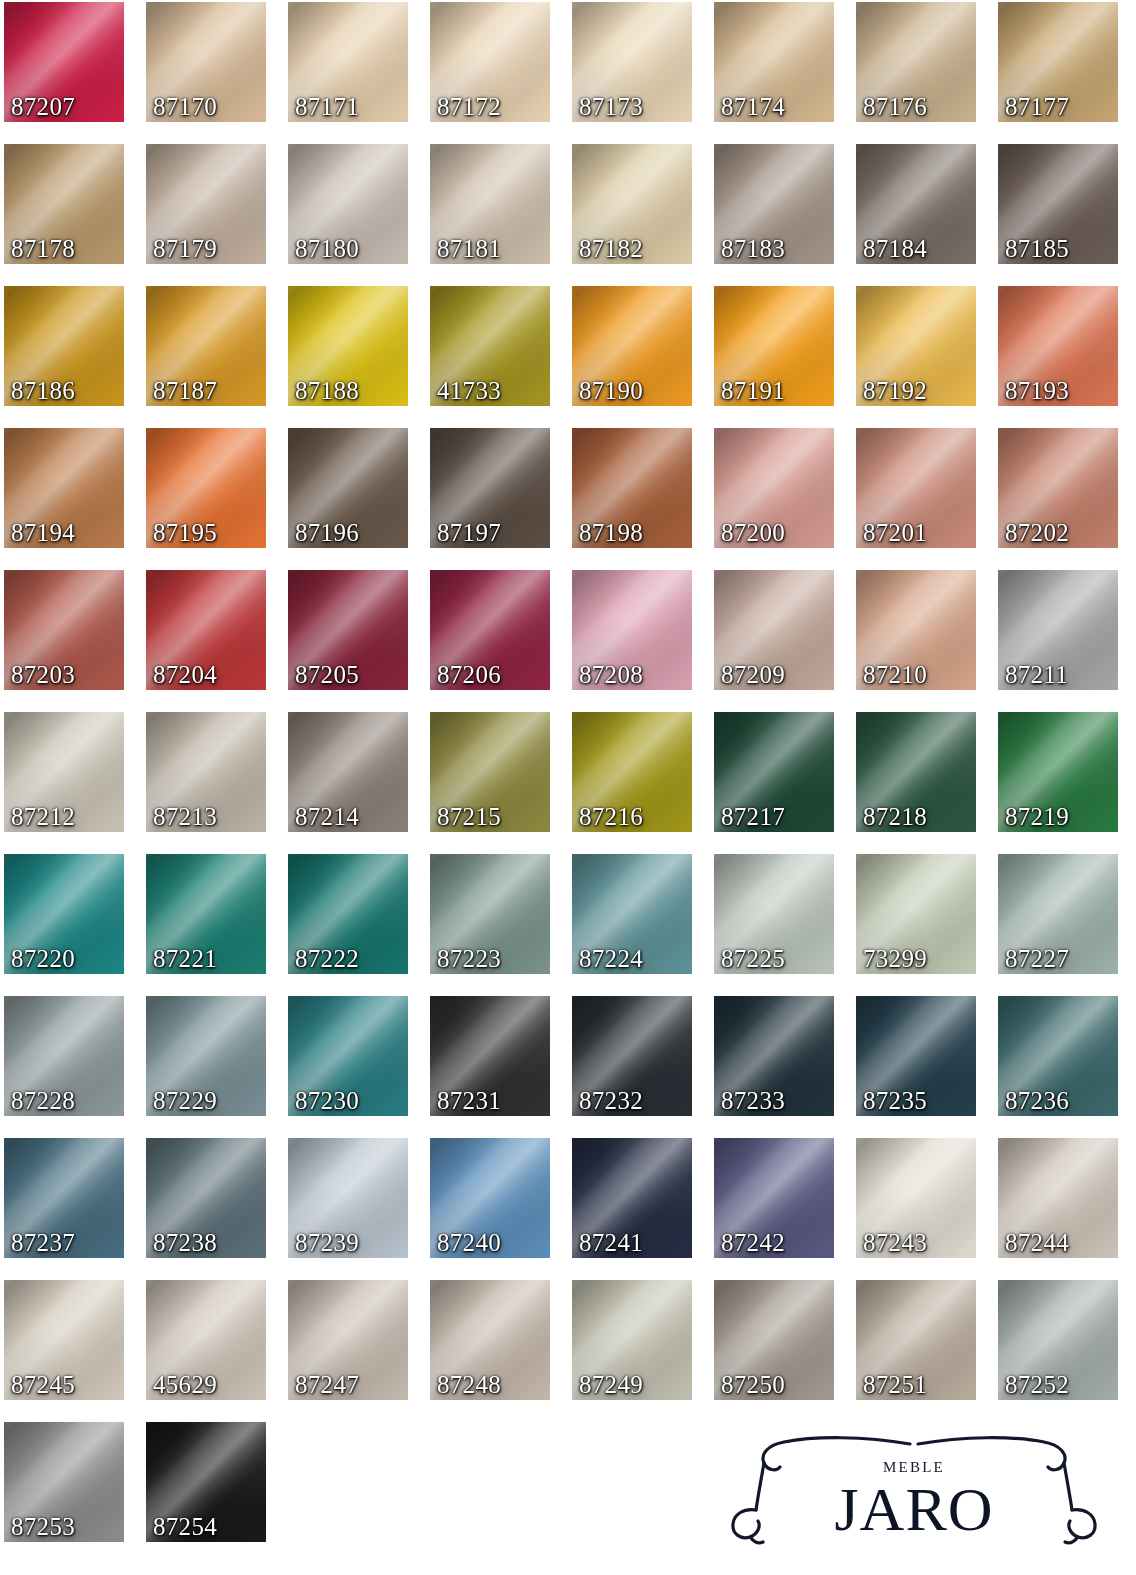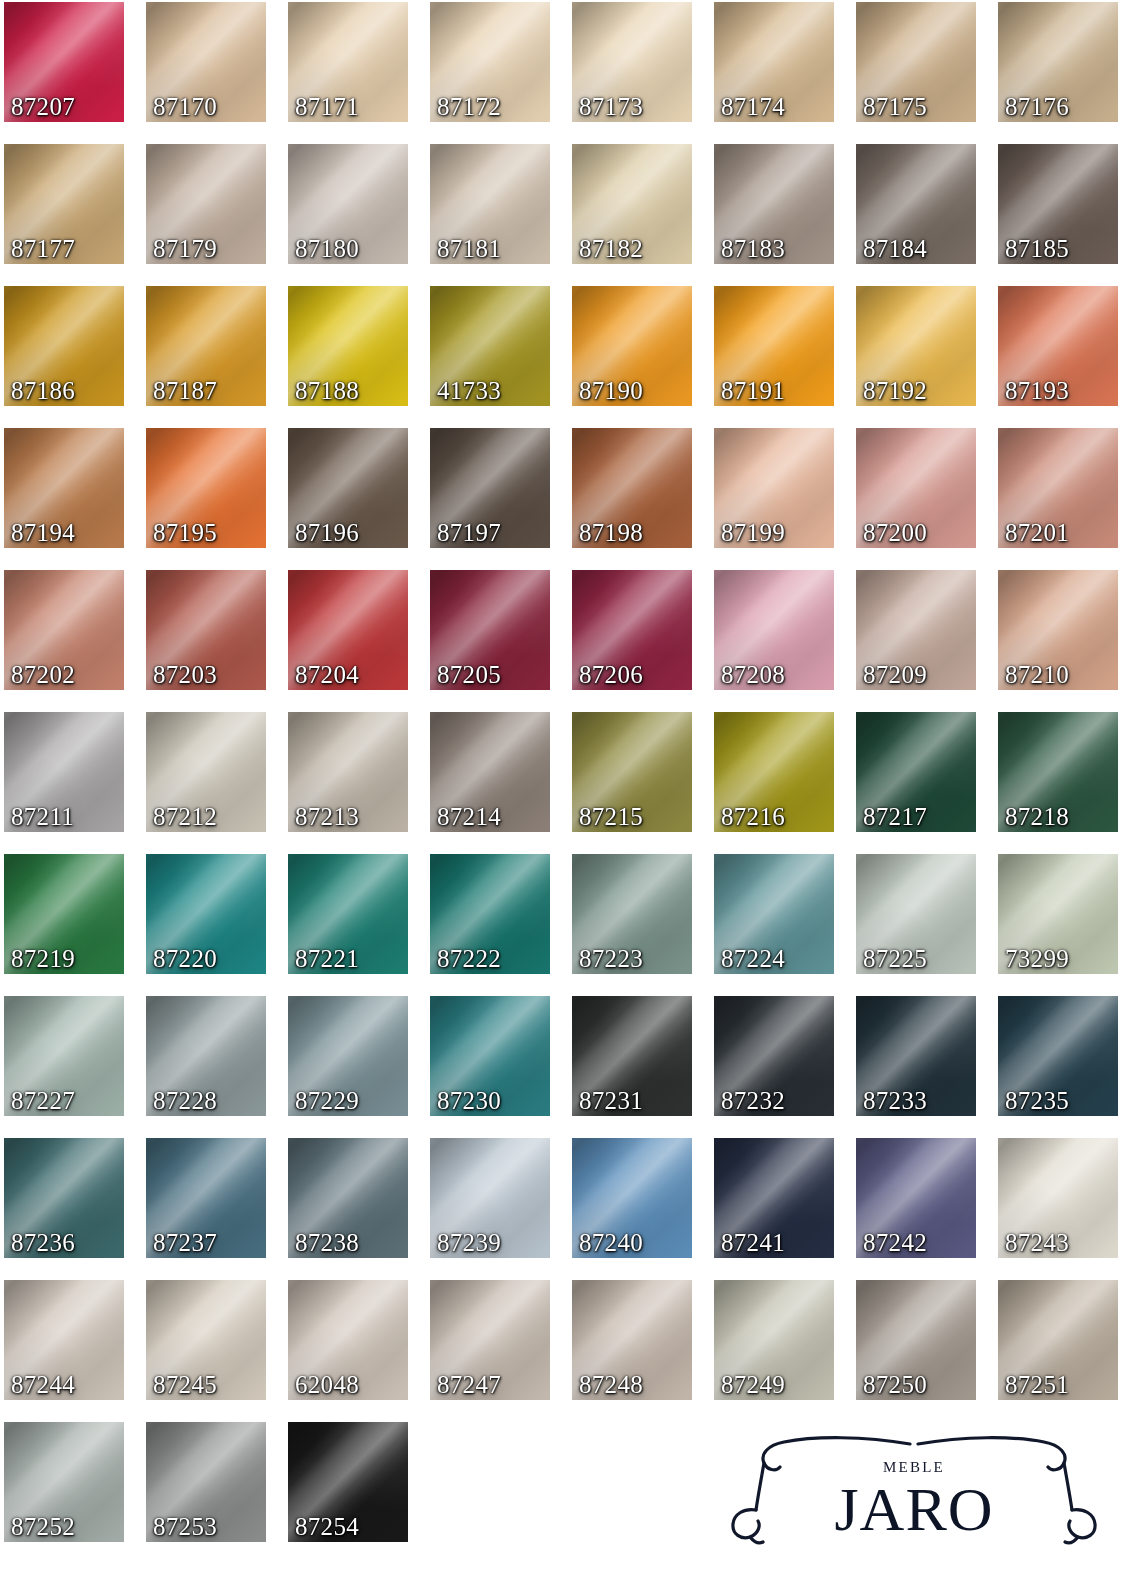--- a/index.html
+++ b/index.html
@@ -168,41 +168,41 @@
         <div class="code">87173</div>
       </div>
       <div class="swatch">
         <div class="base" style="background: rgb(215, 187, 147);"></div>
         <div class="fold"></div>
         <div class="crease"></div>
         <div class="nap"></div>
         <div class="code">87174</div>
       </div>
       <div class="swatch">
-        <div class="base" style="background: rgb(205, 177, 140);"></div>
-        <div class="fold"></div>
-        <div class="crease"></div>
-        <div class="nap"></div>
-        <div class="code">87175</div>
-      </div>
-      <div class="swatch">
         <div class="base" style="background: rgb(203, 179, 144);"></div>
         <div class="fold"></div>
         <div class="crease"></div>
         <div class="nap"></div>
         <div class="code">87176</div>
       </div>
       <div class="swatch">
         <div class="base" style="background: rgb(201, 168, 116);"></div>
         <div class="fold"></div>
         <div class="crease"></div>
         <div class="nap"></div>
         <div class="code">87177</div>
       </div>
       <div class="swatch">
+        <div class="base" style="background: rgb(187, 155, 110);"></div>
+        <div class="fold"></div>
+        <div class="crease"></div>
+        <div class="nap"></div>
+        <div class="code">87178</div>
+      </div>
+      <div class="swatch">
         <div class="base" style="background: rgb(195, 177, 161);"></div>
         <div class="fold"></div>
         <div class="crease"></div>
         <div class="nap"></div>
         <div class="code">87179</div>
       </div>
       <div class="swatch">
         <div class="base" style="background: rgb(200, 189, 179);"></div>
         <div class="fold"></div>
         <div class="crease"></div>
@@ -329,27 +329,20 @@
         <div class="code">87197</div>
       </div>
       <div class="swatch">
         <div class="base" style="background: rgb(168, 97, 59);"></div>
         <div class="fold"></div>
         <div class="crease"></div>
         <div class="nap"></div>
         <div class="code">87198</div>
       </div>
       <div class="swatch">
-        <div class="base" style="background: rgb(231, 183, 156);"></div>
-        <div class="fold"></div>
-        <div class="crease"></div>
-        <div class="nap"></div>
-        <div class="code">87199</div>
-      </div>
-      <div class="swatch">
         <div class="base" style="background: rgb(215, 155, 146);"></div>
         <div class="fold"></div>
         <div class="crease"></div>
         <div class="nap"></div>
         <div class="code">87200</div>
       </div>
       <div class="swatch">
         <div class="base" style="background: rgb(204, 141, 123);"></div>
         <div class="fold"></div>
         <div class="crease"></div>
@@ -648,21 +641,21 @@
         <div class="fold"></div>
         <div class="crease"></div>
         <div class="nap"></div>
         <div class="code">87245</div>
       </div>
       <div class="swatch">
         <div class="base" style="background: rgb(207, 196, 185);"></div>
         <div class="fold"></div>
         <div class="crease"></div>
         <div class="nap"></div>
-        <div class="code">62048</div>
+        <div class="code">45629</div>
       </div>
       <div class="swatch">
         <div class="base" style="background: rgb(199, 188, 177);"></div>
         <div class="fold"></div>
         <div class="crease"></div>
         <div class="nap"></div>
         <div class="code">87247</div>
       </div>
       <div class="swatch">
         <div class="base" style="background: rgb(198, 185, 173);"></div>

